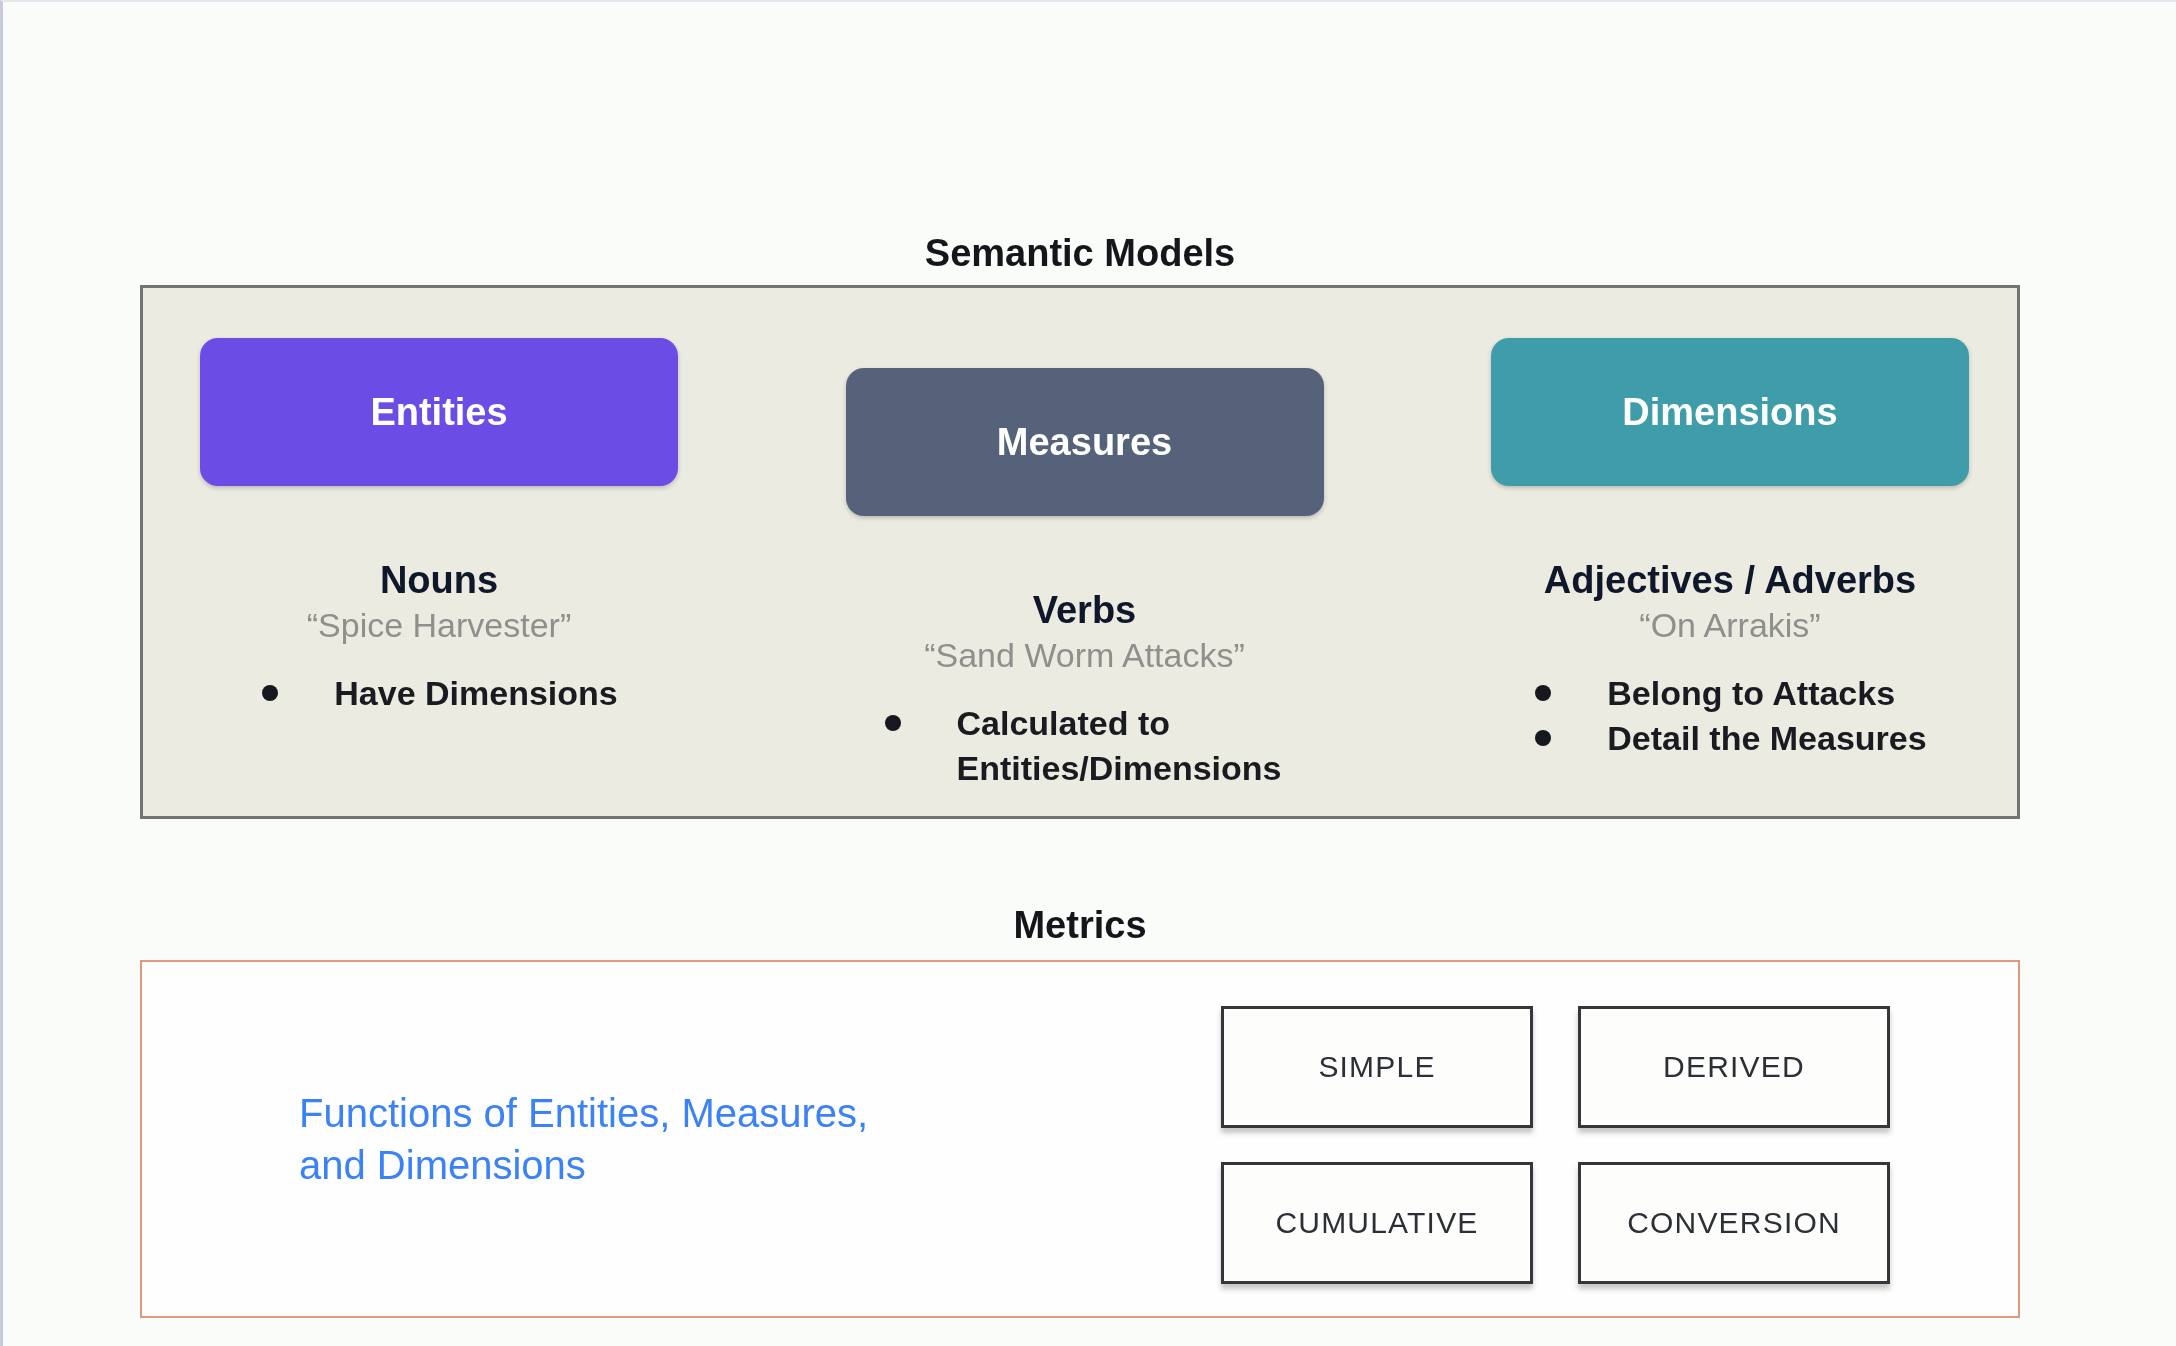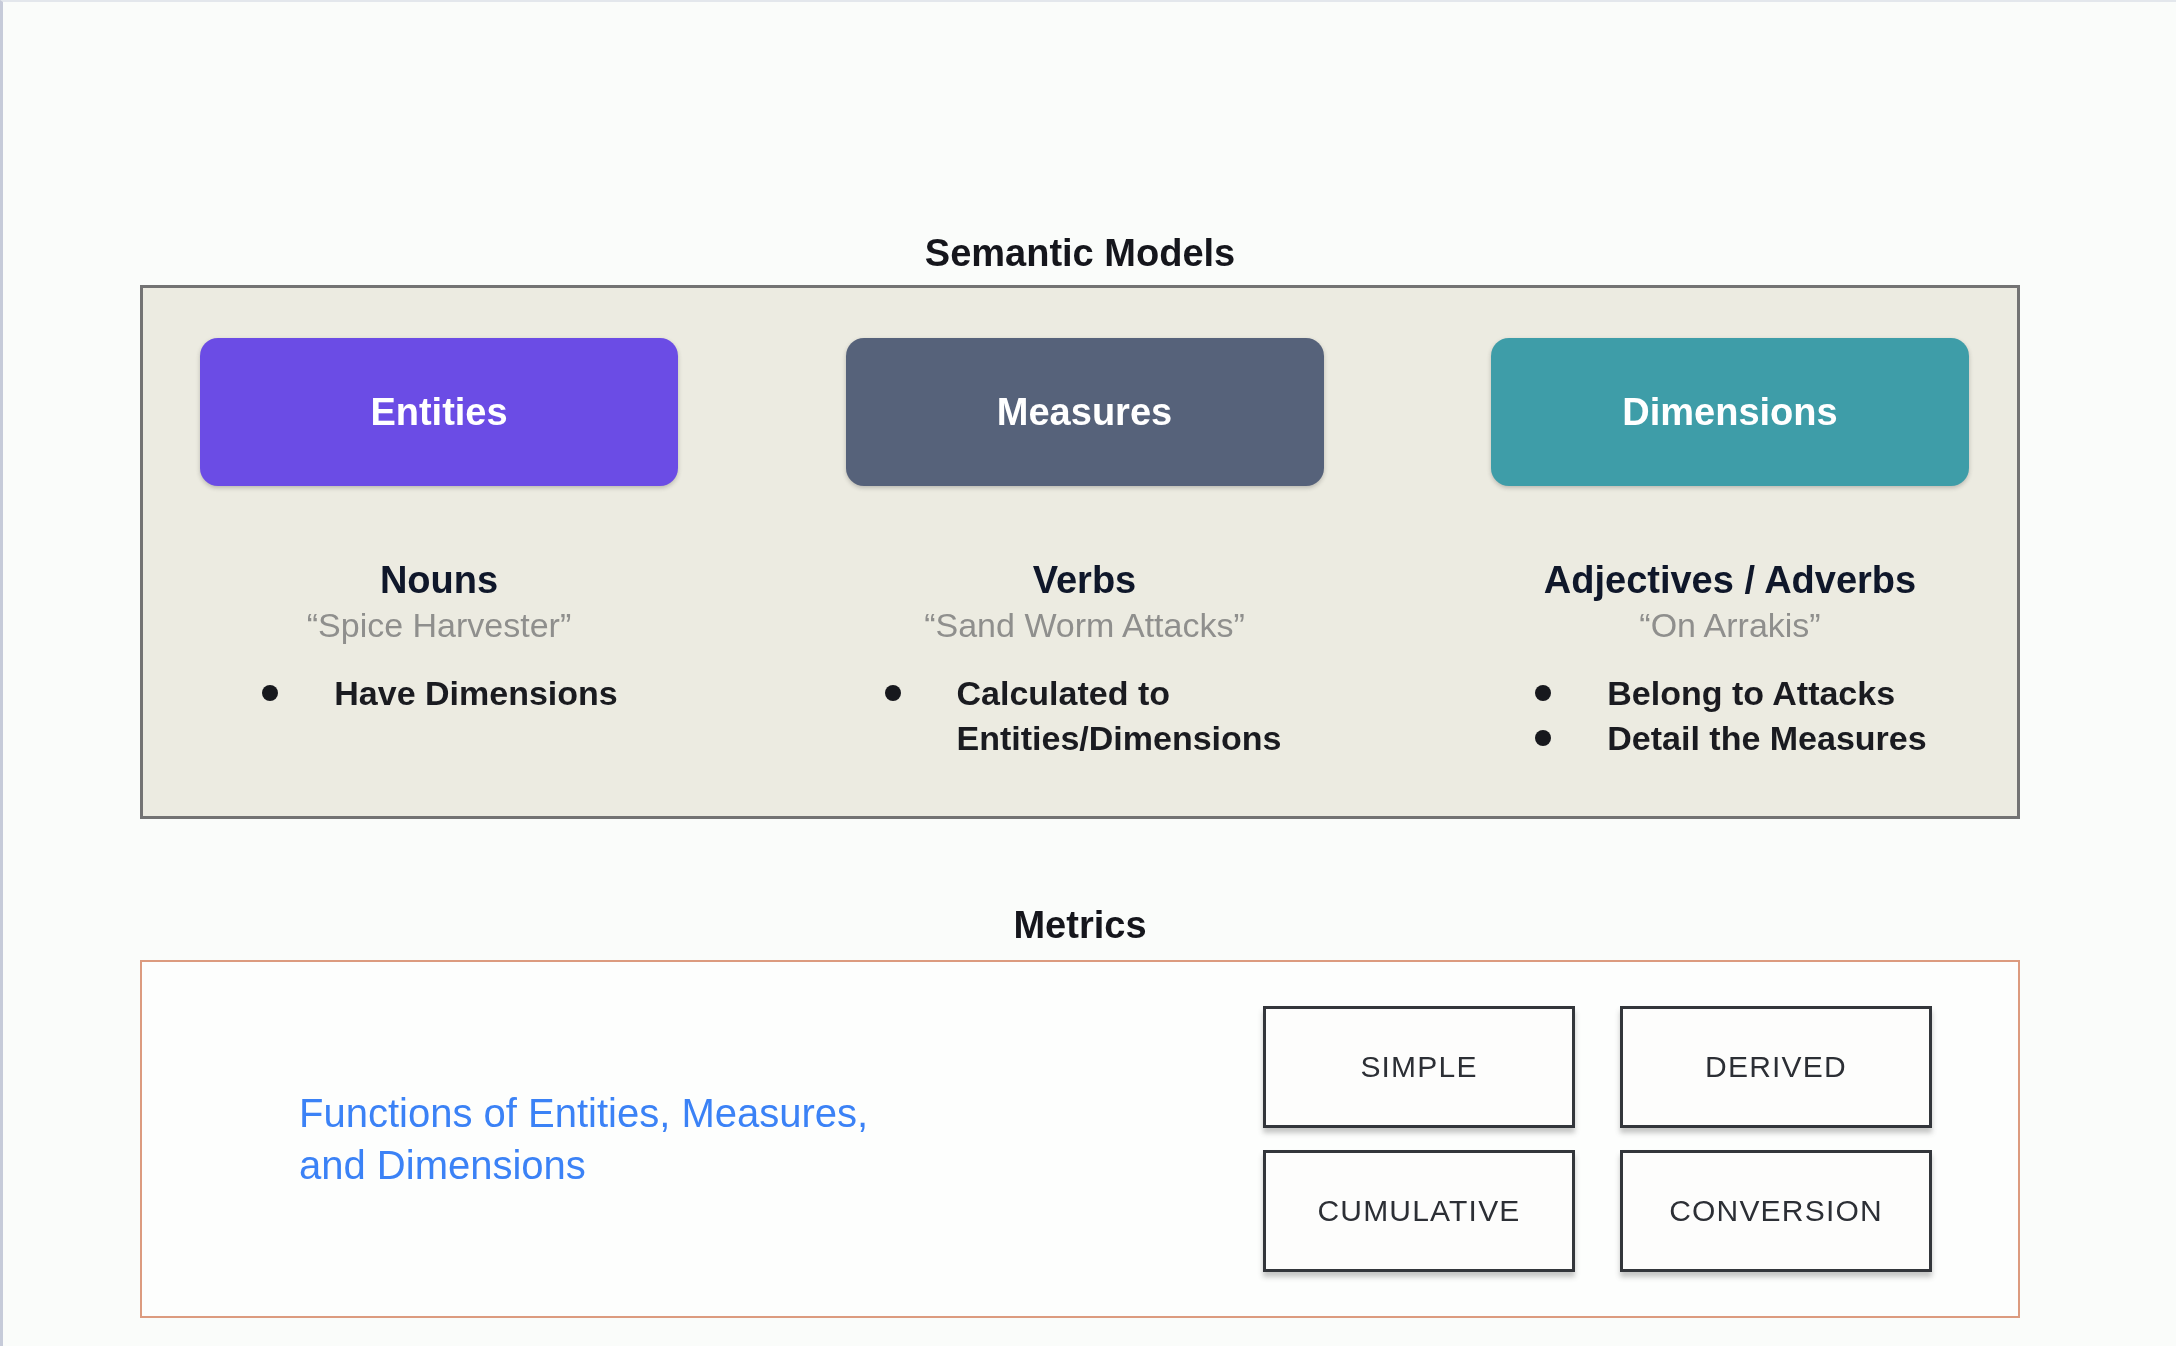--- a/index.html
+++ b/index.html
@@ -70,23 +70,23 @@
     width:1880px;height:358px;box-sizing:border-box;
     background:#fdfefd;
     border:2px solid #DC9B7F;
   }
   .metrics-desc{
     position:absolute;left:157px;top:50%;transform:translateY(-50%);
     font-size:40px;line-height:1.3;color:#3b82f6;
     white-space:pre-line;
   }
   .metrics-grid{
-    position:absolute;left:1121px;top:44px;
+    position:absolute;left:1079px;top:44px;
     display:grid;grid-template-columns:312px 312px;
-    gap:22px 45px;
+    gap:34px 45px;
   }
   .metric-box{
     width:312px;height:122px;box-sizing:border-box;
     background:#fdfdfc;border:3px solid #33363b;
     box-shadow:0 5px 5px rgba(70,70,70,0.30);
     display:flex;align-items:center;justify-content:center;
     font-size:30px;letter-spacing:1.2px;color:#2c2f35;
   }
 </style>
 </head>
@@ -102,21 +102,21 @@
     <div class="model-col col-entities">
       <div class="model-pill" style="background: rgb(107, 76, 229);">Entities</div>
       <div class="model-heading">Nouns</div>
       <div class="model-quote">“Spice Harvester”</div>
       <ul class="model-bullets">
         <li>Have Dimensions</li>
       </ul>
     </div>
 
     <div class="model-col col-measures">
-      <div class="model-pill" style="background: rgb(86, 98, 122);">Measures</div>
+      <div class="model-pill" style="background: rgb(86, 98, 122); margin-top: 30px;">Measures</div>
       <div class="model-heading">Verbs</div>
       <div class="model-quote">“Sand Worm Attacks”</div>
       <ul class="model-bullets">
         <li>Calculated to Entities/Dimensions</li>
       </ul>
     </div>
 
     <div class="model-col col-dimensions">
       <div class="model-pill" style="background: rgb(62, 157, 168);">Dimensions</div>
       <div class="model-heading">Adjectives / Adverbs</div>

